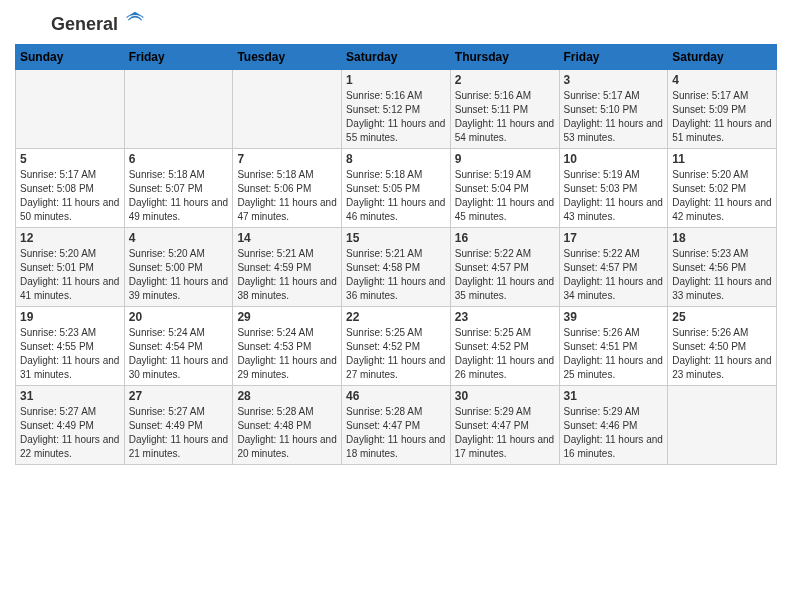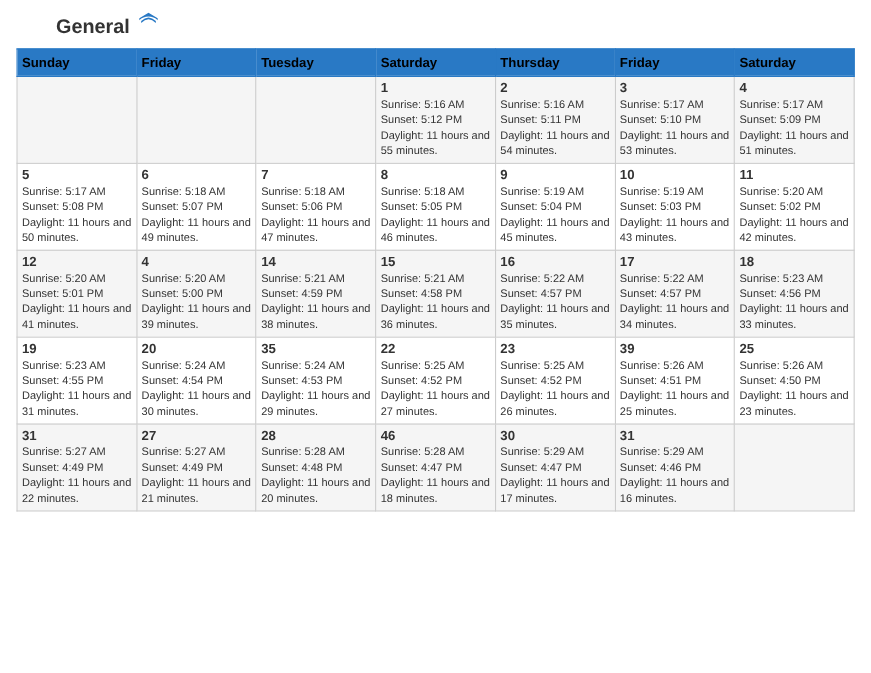--- a/index.html
+++ b/index.html
@@ -247,21 +247,21 @@
             Sunrise: 5:23 AM<br>Sunset: 4:55 PM<br>Daylight: 11 hours and 31 minutes.
           </div>
         </td>
           <td>
           <span class="day-num">20</span>
           <div class="day-info">
             Sunrise: 5:24 AM<br>Sunset: 4:54 PM<br>Daylight: 11 hours and 30 minutes.
           </div>
         </td>
           <td>
-          <span class="day-num">35</span>
+          <span class="day-num">29</span>
           <div class="day-info">
             Sunrise: 5:24 AM<br>Sunset: 4:53 PM<br>Daylight: 11 hours and 29 minutes.
           </div>
         </td>
           <td>
           <span class="day-num">22</span>
           <div class="day-info">
             Sunrise: 5:25 AM<br>Sunset: 4:52 PM<br>Daylight: 11 hours and 27 minutes.
           </div>
         </td>

